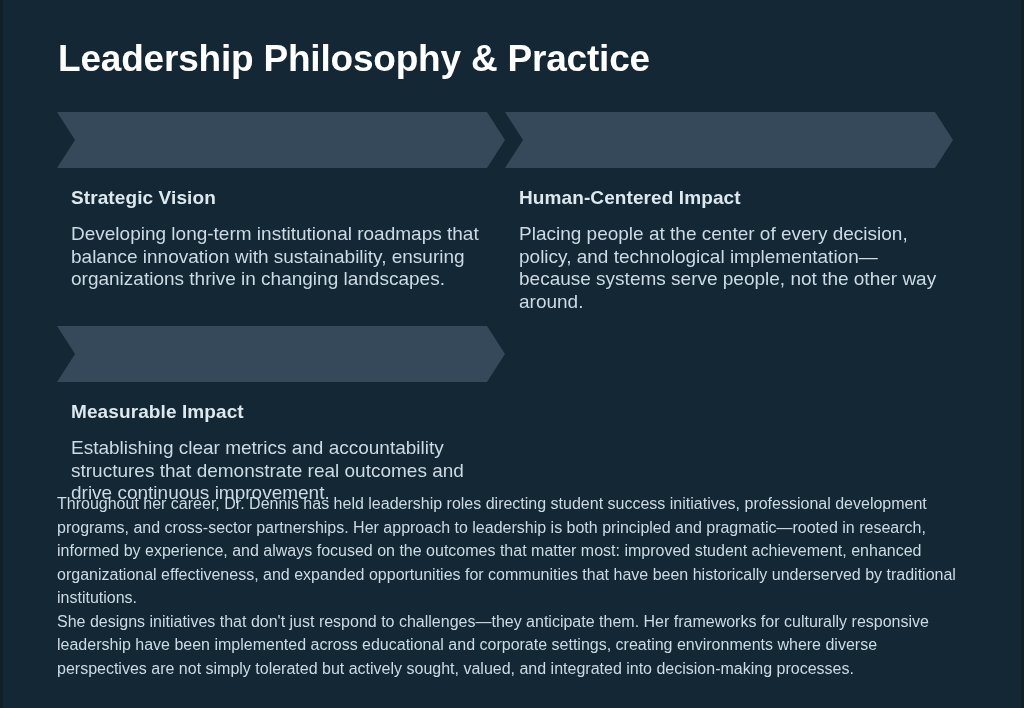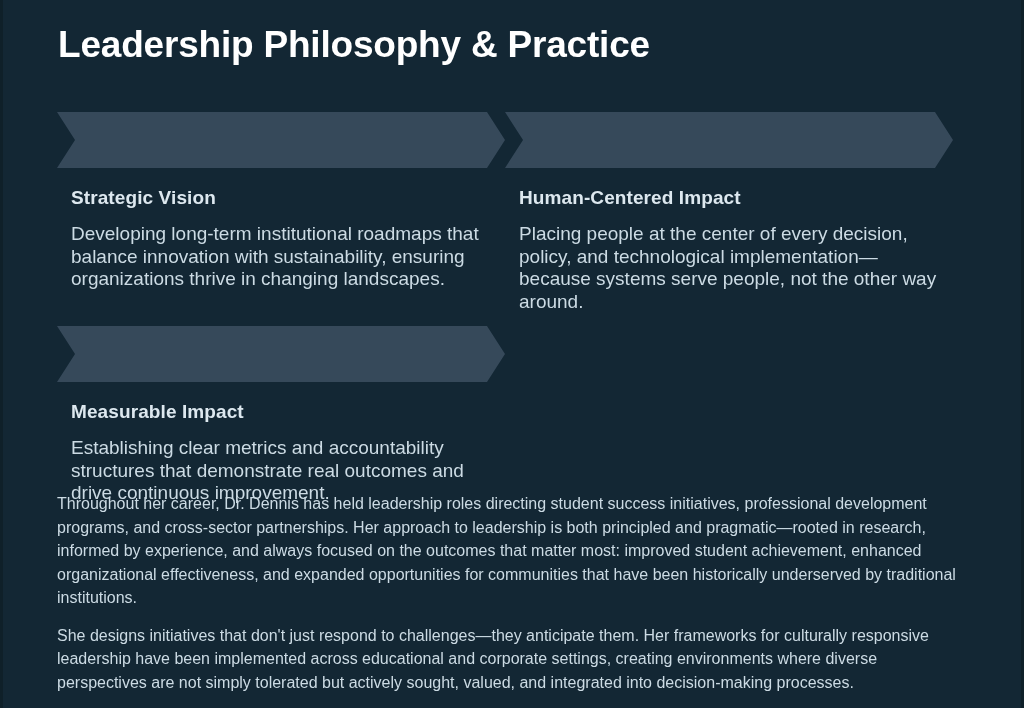--- a/index.html
+++ b/index.html
@@ -23,21 +23,21 @@
     width: 1018px;
     height: 708px;
     background: #132734;
     overflow: hidden;
   }
 
   
   .page-title {
     position: absolute;
     left: 55px;
-    top: 22px;
+    top: 36px;
     font-size: 37px;
     line-height: 46px;
     font-weight: 700;
     letter-spacing: -0.2px;
     color: #ffffff;
     white-space: nowrap;
     text-align: center;
   }
 
   
@@ -94,21 +94,21 @@
     top: 492px;
     width: 910px;
   }
 
   .prose p {
     font-size: 16px;
     line-height: 23.5px;
     color: #ccdbe4;
   }
 
-  .prose p + p { margin-top: 14px; }
+  .prose p + p { }
 </style>
 </head>
 <body>
 
 <div class="page">
 
   <h1 class="page-title">Leadership Philosophy &amp; Practice</h1>
 
   <div class="cards">
 

